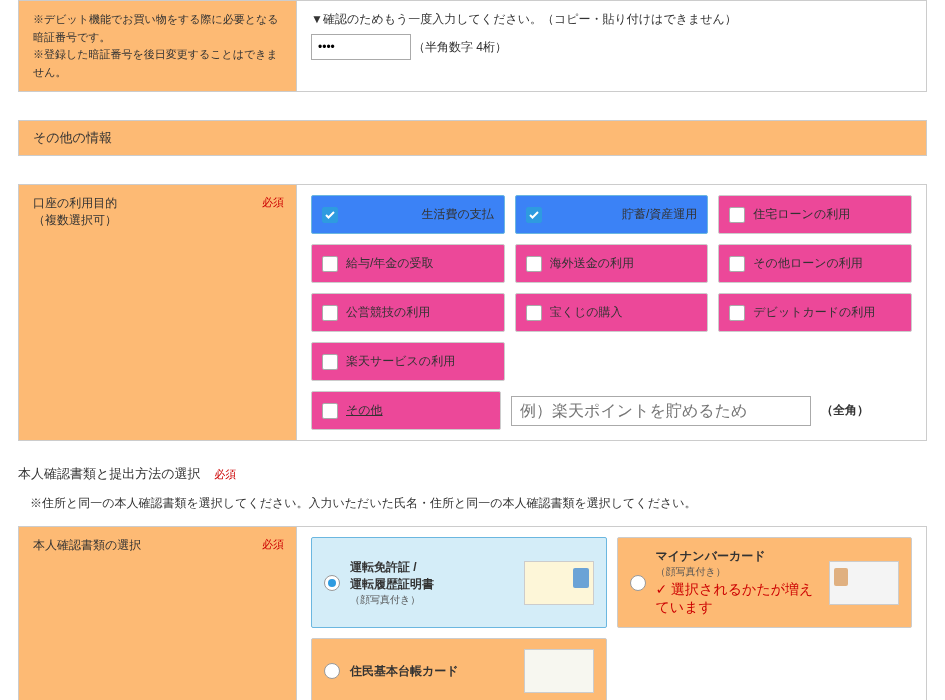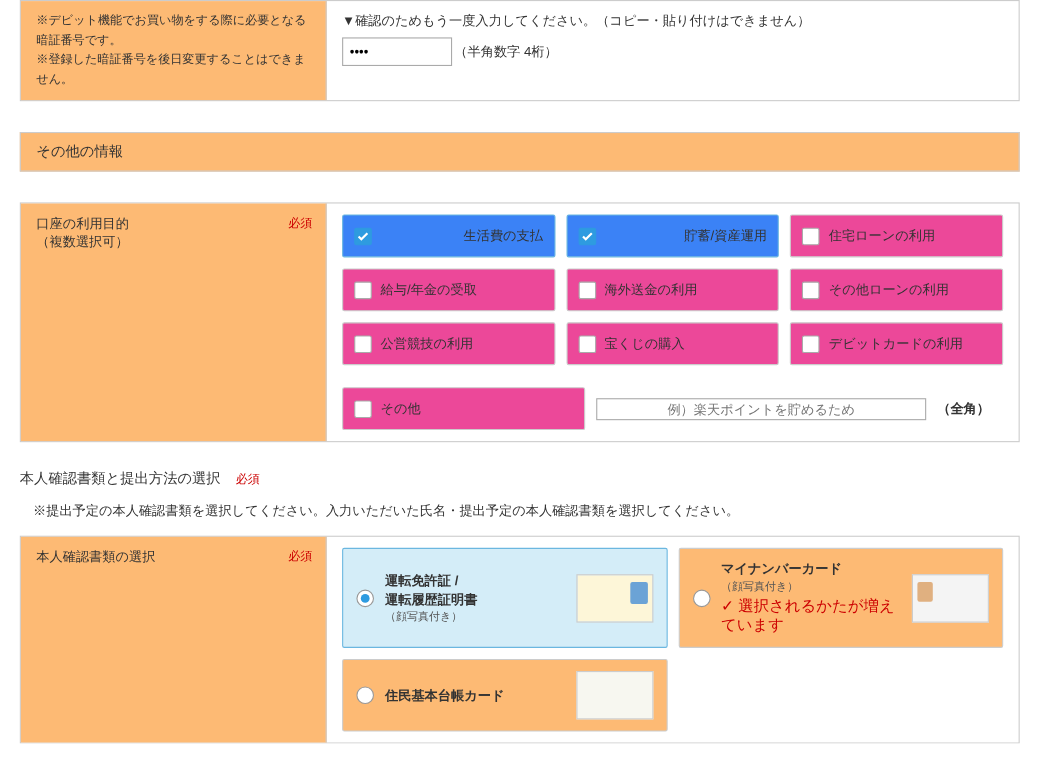--- a/index.html
+++ b/index.html
@@ -17,21 +17,21 @@
   .pin-hint { font-size: 12px; margin-left: 2px; }
   .checkbox-grid { display: grid; grid-template-columns: repeat(3, 1fr); gap: 10px; }
   .cb { border: 1px solid #ccc; border-radius: 2px; padding: 10px 10px; display: flex; align-items: center; gap: 8px; cursor: pointer; background: #ec4899; }
   .cb.checked { background: #3b82f6; border-color: #6bb7e0; justify-content: space-between; }
   .cb .box { width: 16px; height: 16px; border: 1px solid #aaa; border-radius: 2px; background: #fff; display: flex; align-items: center; justify-content: center; flex-shrink: 0; }
   .cb.checked .box { background: #2e9be0; border-color: #2e9be0; }
   .cb.checked .box svg { display: block; }
   .cb .box svg { display: none; width: 12px; height: 12px; }
   .cb-label { font-size: 12px; }
   .other-row { display: flex; align-items: center; gap: 10px; margin-top: 10px; }
-  .other-input { flex: 1; max-width: 300px; height: 20px; border: 1px solid #aaa; padding: 4px 8px; font-size: 12px; text-align: center; }
+  .other-input { flex: 1; max-width: 300px; height: 30px; border: 1px solid #aaa; padding: 4px 8px; font-size: 16px; }
   .full-hint { font-size: 12px; font-weight: bold; }
   .plain-section-title { font-size: 13px; margin-top: 24px; margin-bottom: 12px; }
   .plain-section-title .required-inline { color: #c00; font-size: 11px; margin-left: 10px; }
   .instruction { font-size: 12px; margin-bottom: 14px; margin-left: 12px; }
   .doc-grid { display: grid; grid-template-columns: 1fr 1fr; gap: 10px; }
   .doc-card { border: 1px solid #ccc; border-radius: 2px; padding: 10px 12px; display: flex; align-items: center; gap: 10px; cursor: pointer; background: #fdba74; }
   .doc-card.selected { background: #d4edf8; border-color: #6bb7e0; }
   .radio-dot { width: 16px; height: 16px; border: 1px solid #999; border-radius: 50%; flex-shrink: 0; display: flex; align-items: center; justify-content: center; background: #fff; }
   .doc-card.selected .radio-dot::after { content: ""; width: 8px; height: 8px; background: #2e9be0; border-radius: 50%; display: block; }
   .doc-text { flex: 1; }
@@ -111,38 +111,42 @@
           <span class="cb-label">公営競技の利用</span>
         </div>
         <div class="cb">
           <span class="box"></span>
           <span class="cb-label">宝くじの購入</span>
         </div>
         <div class="cb">
           <span class="box"></span>
           <span class="cb-label">デビットカードの利用</span>
         </div>
+        <div class="cb">
+          <span class="box"></span>
+          <span class="cb-label">楽天サービスの利用</span>
+        </div>
         <div></div>
       </div>
     <div class="other-row">
-      <div class="cb" style="width:221px;">
+      <div class="cb" style="width:190px;text-decoration:underline;">
         <span class="box"></span>
         <span class="cb-label">その他</span>
       </div>
       <input class="other-input" placeholder="例）楽天ポイントを貯めるため" style="">
       <span class="full-hint">（全角）</span>
     </div>
   </div>
 </div>
 
 <div class="plain-section-title">
   <span>本人確認書類と提出方法の選択</span>
   <span class="required-inline">必須</span>
 </div>
-<div class="instruction">※提出予定の本人確認書類を選択してください。入力いただいた氏名・提出予定の本人確認書類を選択してください。</div>
+<div class="instruction">※住所と同一の本人確認書類を選択してください。入力いただいた氏名・住所と同一の本人確認書類を選択してください。</div>
 
 <div class="row first">
   <div class="label-col">
     <div>本人確認書類の選択</div>
     <span class="required">必須</span>
   </div>
   <div class="content-col">
     <div class="doc-grid" id="doc-grid">
         <div class="doc-card selected">
           <span class="radio-dot"></span>

